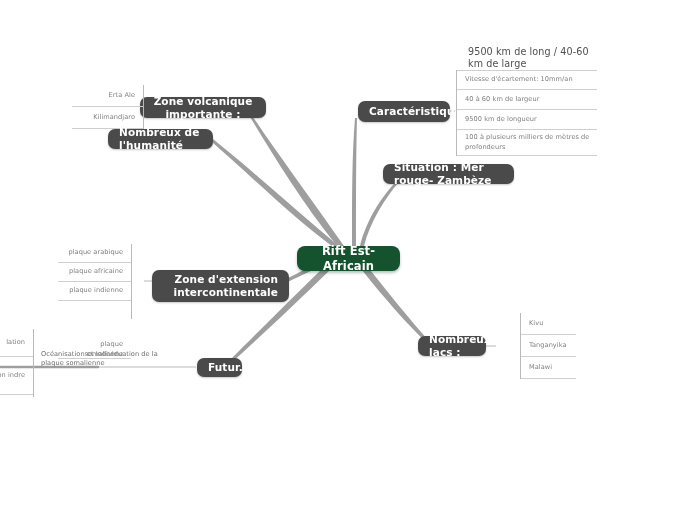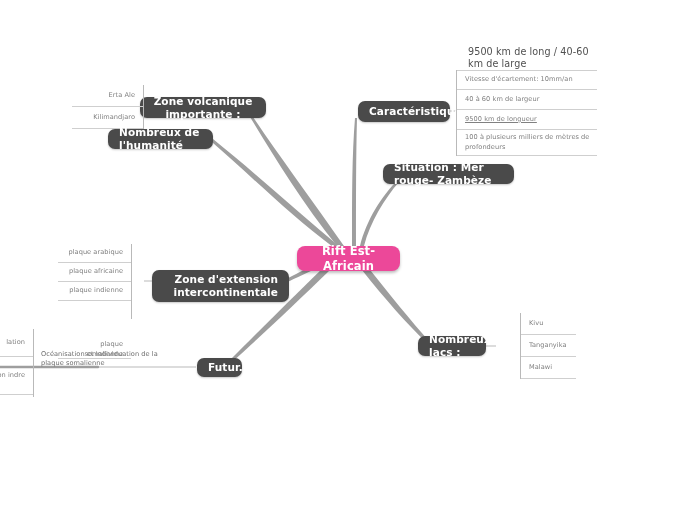--- a/index.html
+++ b/index.html
@@ -17,21 +17,21 @@
     border-radius:7px;
     color:#ffffff;
     font-weight:bold;
     display:flex;align-items:center;
     padding:5px 11px;
     line-height:1.22;
     letter-spacing:.1px;
     box-shadow:0 1px 2px rgba(0,0,0,.22);
   }
   .node.root{
-    background:#ec4899;
+    background:#14532d;
     font-size:11.5px;
     justify-content:center;
     text-align:center;
     border-radius:8px;
     box-shadow:0 2px 3px rgba(0,0,0,.25);
   }
   .node.dark{
     background:#4a4a4a;
     font-size:10.5px;
   }
@@ -124,21 +124,21 @@
     <span>9500 km de long / 40-60 km de large</span>
   </div>
   <div class="uline" style="left:456px;top:70px;width:141px;"></div>
   <div class="bracket right" style="left:456px;top:70px;width:141px;height:86px;">
     <div class="sub" style="height:20px;">
       <span>Vitesse d'écartement: 10mm/an</span>
     </div>
     <div class="sub" style="height:20px;">
       <span>40 à 60 km de largeur</span>
     </div>
-    <div class="sub" style="height:20px;text-decoration:underline;">
+    <div class="sub" style="height:20px;">
       <span>9500 km de longueur</span>
     </div>
     <div class="sub" style="height:26px;">
       <span>100 à plusieurs milliers de mètres de profondeurs</span>
     </div>
   </div>
 
   <div class="node dark" style="left:383px;top:164px;width:131px;height:20px;">
     <span>Situation : Mer rouge- Zambèze</span>
   </div>

